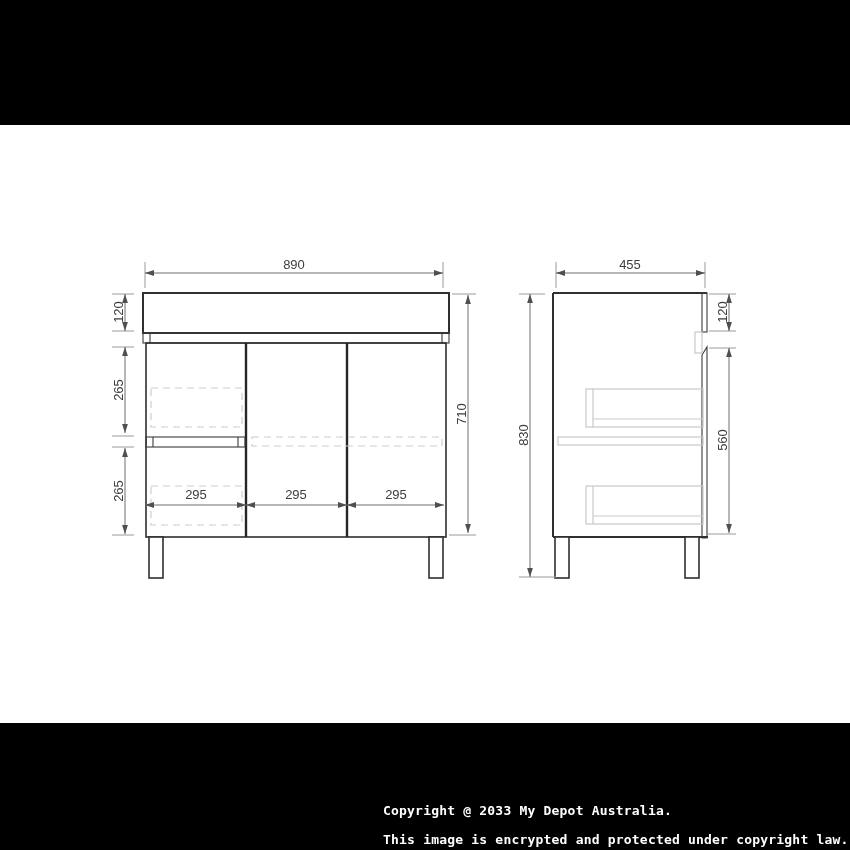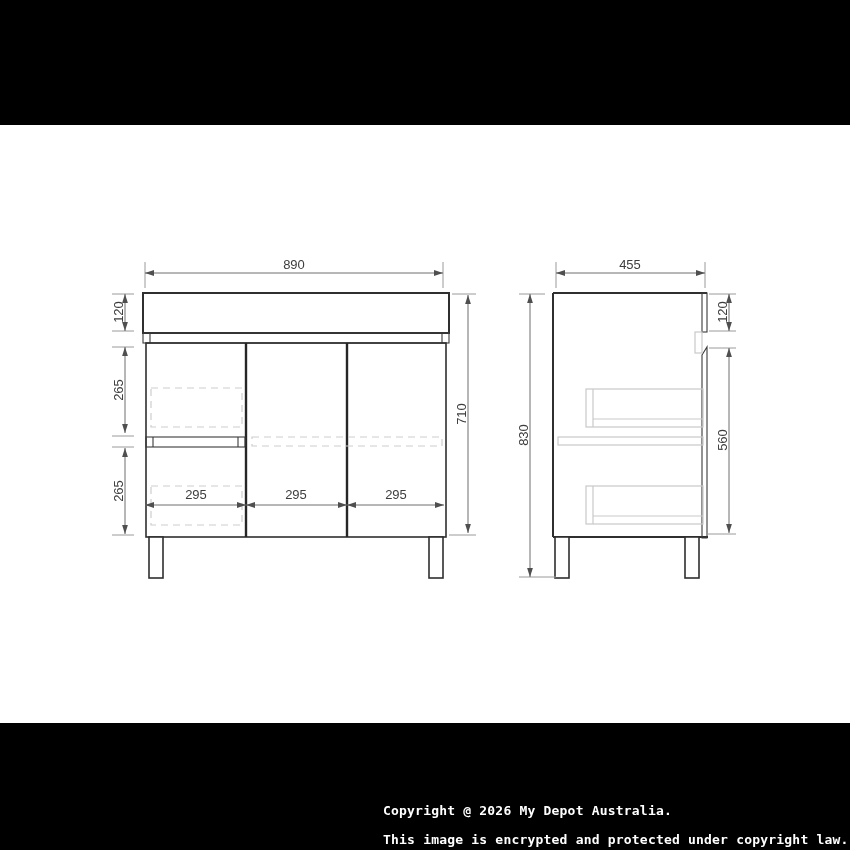--- a/index.html
+++ b/index.html
@@ -137,15 +137,15 @@
 
     <line class="ln-dim" x1="729" y1="294" x2="729" y2="331" marker-start="url(#arr)" marker-end="url(#arr)"></line>
     <text class="dim-text" x="722" y="312" transform="rotate(-90 722 312)" dominant-baseline="central">120</text>
 
     <line class="ln-dim" x1="729" y1="348" x2="729" y2="533" marker-start="url(#arr)" marker-end="url(#arr)"></line>
     <text class="dim-text" x="722" y="440" transform="rotate(-90 722 440)" dominant-baseline="central">560</text>
   </g>
 </svg>
 
 <div class="footer-text">
-  <div>Copyright @ 2026 My Depot Australia.</div>
+  <div>Copyright @ 2033 My Depot Australia.</div>
   <div>This image is encrypted and protected under copyright law.</div>
 </div>
 
 </body></html>

